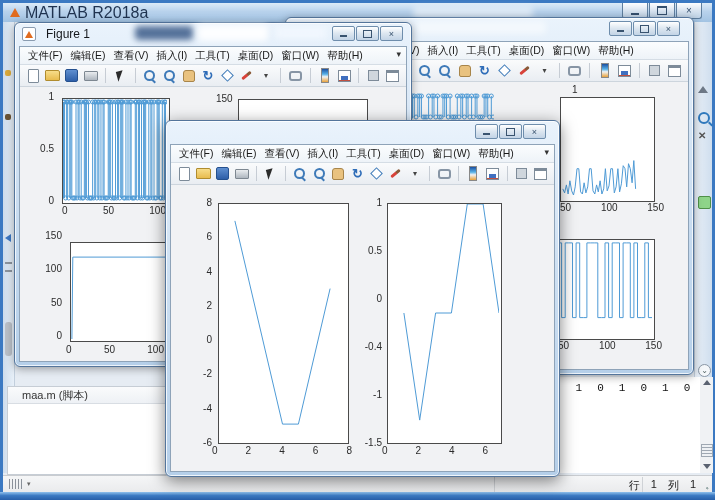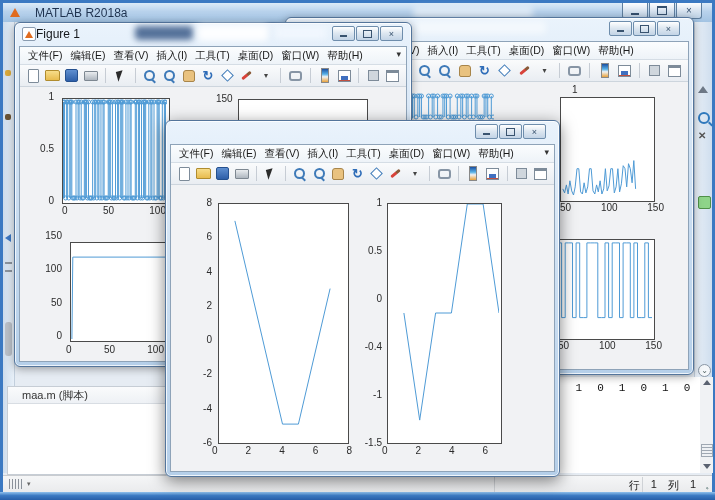--- a/index.html
+++ b/index.html
@@ -1,21 +1,21 @@
 <!DOCTYPE html>
 <html><head>
 <meta charset="utf-8">
 <style>
   html,body{margin:0;padding:0;background:#222;}
   .screen{position:relative;width:715px;height:500px;overflow:hidden;
     font-family:"Liberation Sans",sans-serif;background:#e9eef4;}
   
   .mwin{position:absolute;inset:0;border:3px solid #3b79c2;background:#e6ecf3;}
   .mtitle{position:absolute;left:0;right:0;top:0;height:19px;display:flex;align-items:center;
-    padding-left:6px;gap:15px;font-size:12px;color:#1f3350;
+    padding-left:6px;gap:5px;font-size:16px;color:#1f3350;
     background:linear-gradient(#dcebf8,#b8d2ec 45%,#a2c3e3);}
   .mlogo{width:11px;height:11px;display:inline-block;position:relative;}
   .mlogo:before{content:"";position:absolute;left:1px;top:1px;border-left:5px solid transparent;
     border-right:5px solid transparent;border-bottom:9px solid #e06b1f;}
   .mctrl{position:absolute;right:10px;top:0;display:flex;}
   .wbtn{width:24px;height:15px;border:1px solid #5e7e9e;border-top:none;display:flex;align-items:center;
     justify-content:center;background:linear-gradient(#fdfeff,#d9e4f0 50%,#bed2e6);
     font-size:10px;color:#35506e;border-radius:0 0 3px 3px;margin-left:1px;}
   .glyph-min{width:8px;height:2px;background:#35506e;margin-top:6px;}
   .glyph-max{width:8px;height:6px;border:1px solid #35506e;border-top:2px solid #35506e;}
@@ -70,21 +70,21 @@
   .corner{position:absolute;right:2px;bottom:2px;width:9px;height:9px;
     background:radial-gradient(circle at 70% 70%,#9aa 1px,transparent 1.4px);}
   
   .fwin{position:absolute;border-radius:6px;border:1px solid #54759b;
     background:linear-gradient(#eaf3fc,#cfe1f3 40%,#b5cfe9);
     box-shadow:0 2px 9px rgba(0,0,0,.35),inset 0 0 0 1px rgba(255,255,255,.75);}
   .fig2{left:285px;top:17px;width:407px;height:356px;}
   .fig1{left:14px;top:22px;width:396px;height:343px;}
   .fig3{left:165px;top:120px;width:393px;height:355px;
     box-shadow:0 4px 16px rgba(0,0,0,.5),inset 0 0 0 1px rgba(255,255,255,.8);}
-  .ftitle{height:22px;display:flex;align-items:center;padding-left:7px;gap:0;
+  .ftitle{height:22px;display:flex;align-items:center;padding-left:7px;gap:10px;
     font-size:12px;color:#15181c;position:relative;}
   .ficon{width:12px;height:12px;background:#fff;border:1px solid #8a9cb0;border-radius:2px;position:relative;}
   .ficon:after{content:"";position:absolute;left:2px;top:3px;border-left:4px solid transparent;
     border-right:4px solid transparent;border-bottom:7px solid #e06b1f;}
   .blob{position:absolute;filter:blur(3px);border-radius:4px;}
   .fctrl{position:absolute;top:3px;display:flex;}
   .fbtn{width:21px;height:13px;border:1px solid #64830,(invalid);}
   .fbtn{width:21px;height:13px;border:1px solid #6e8dac;margin-left:1px;border-radius:2px;
     background:linear-gradient(#ffffff,#dce6f0 50%,#c3d4e6);display:flex;align-items:center;
     justify-content:center;font-size:9px;color:#39536f;}

